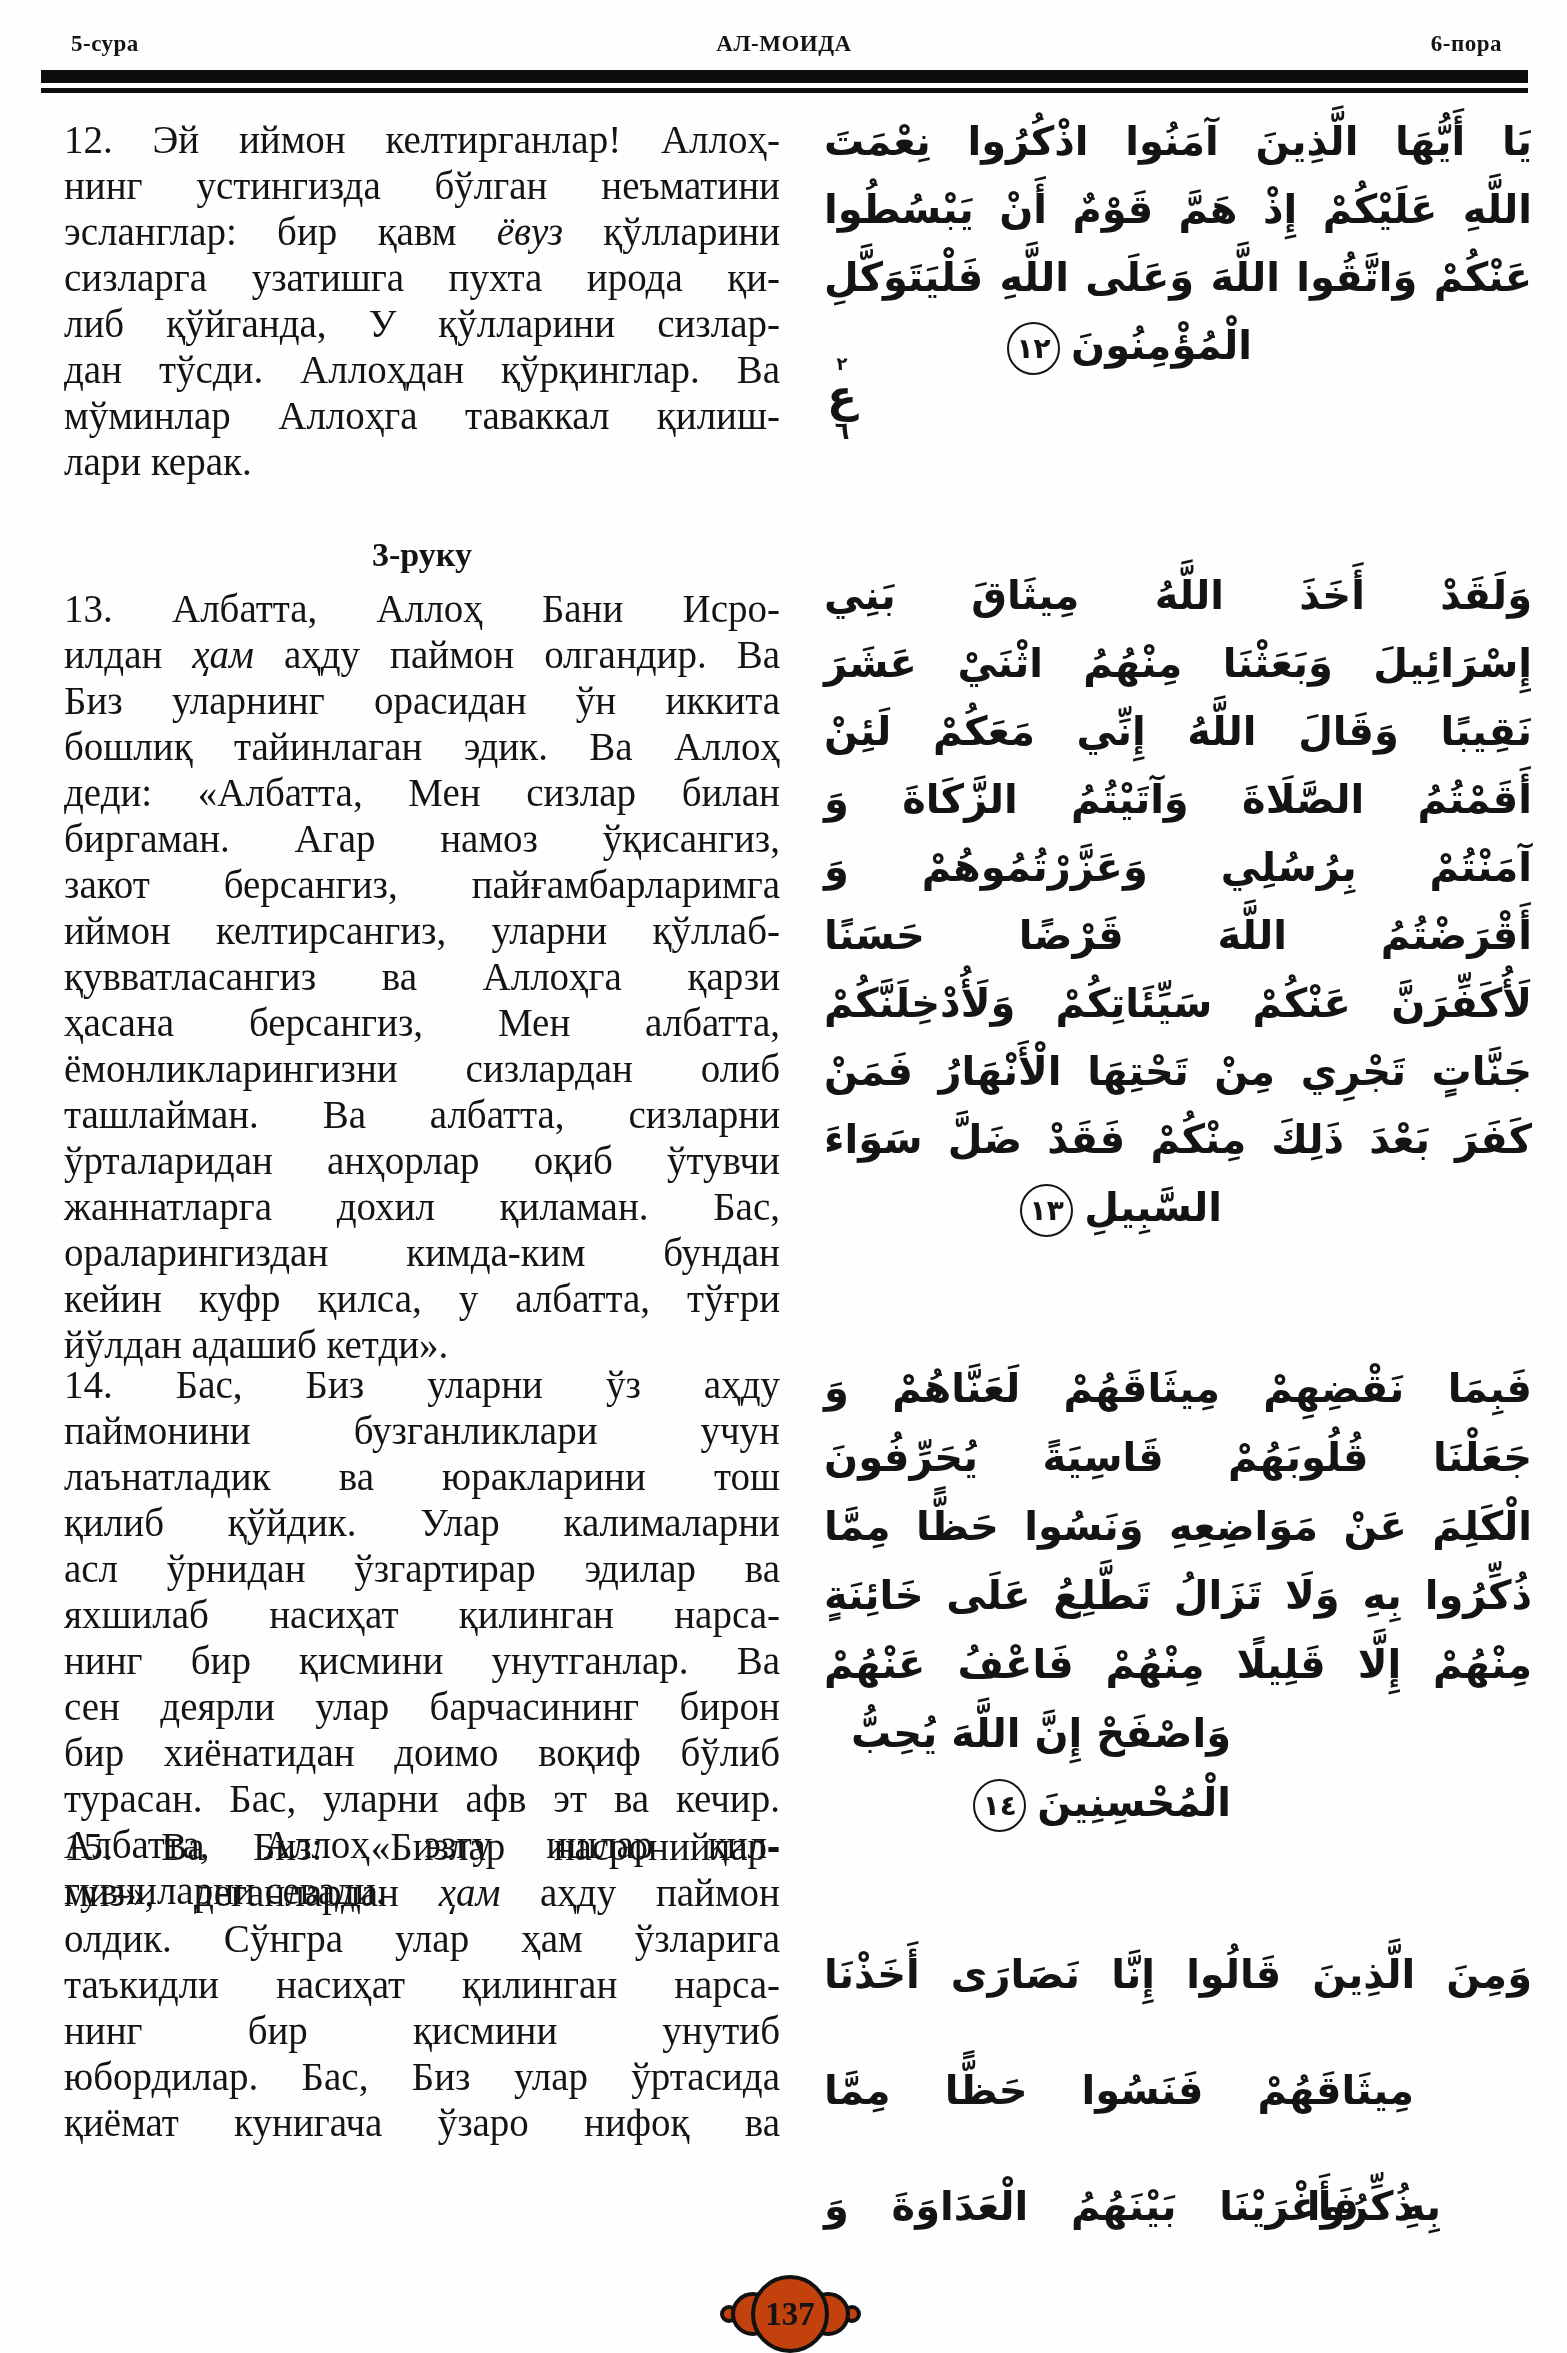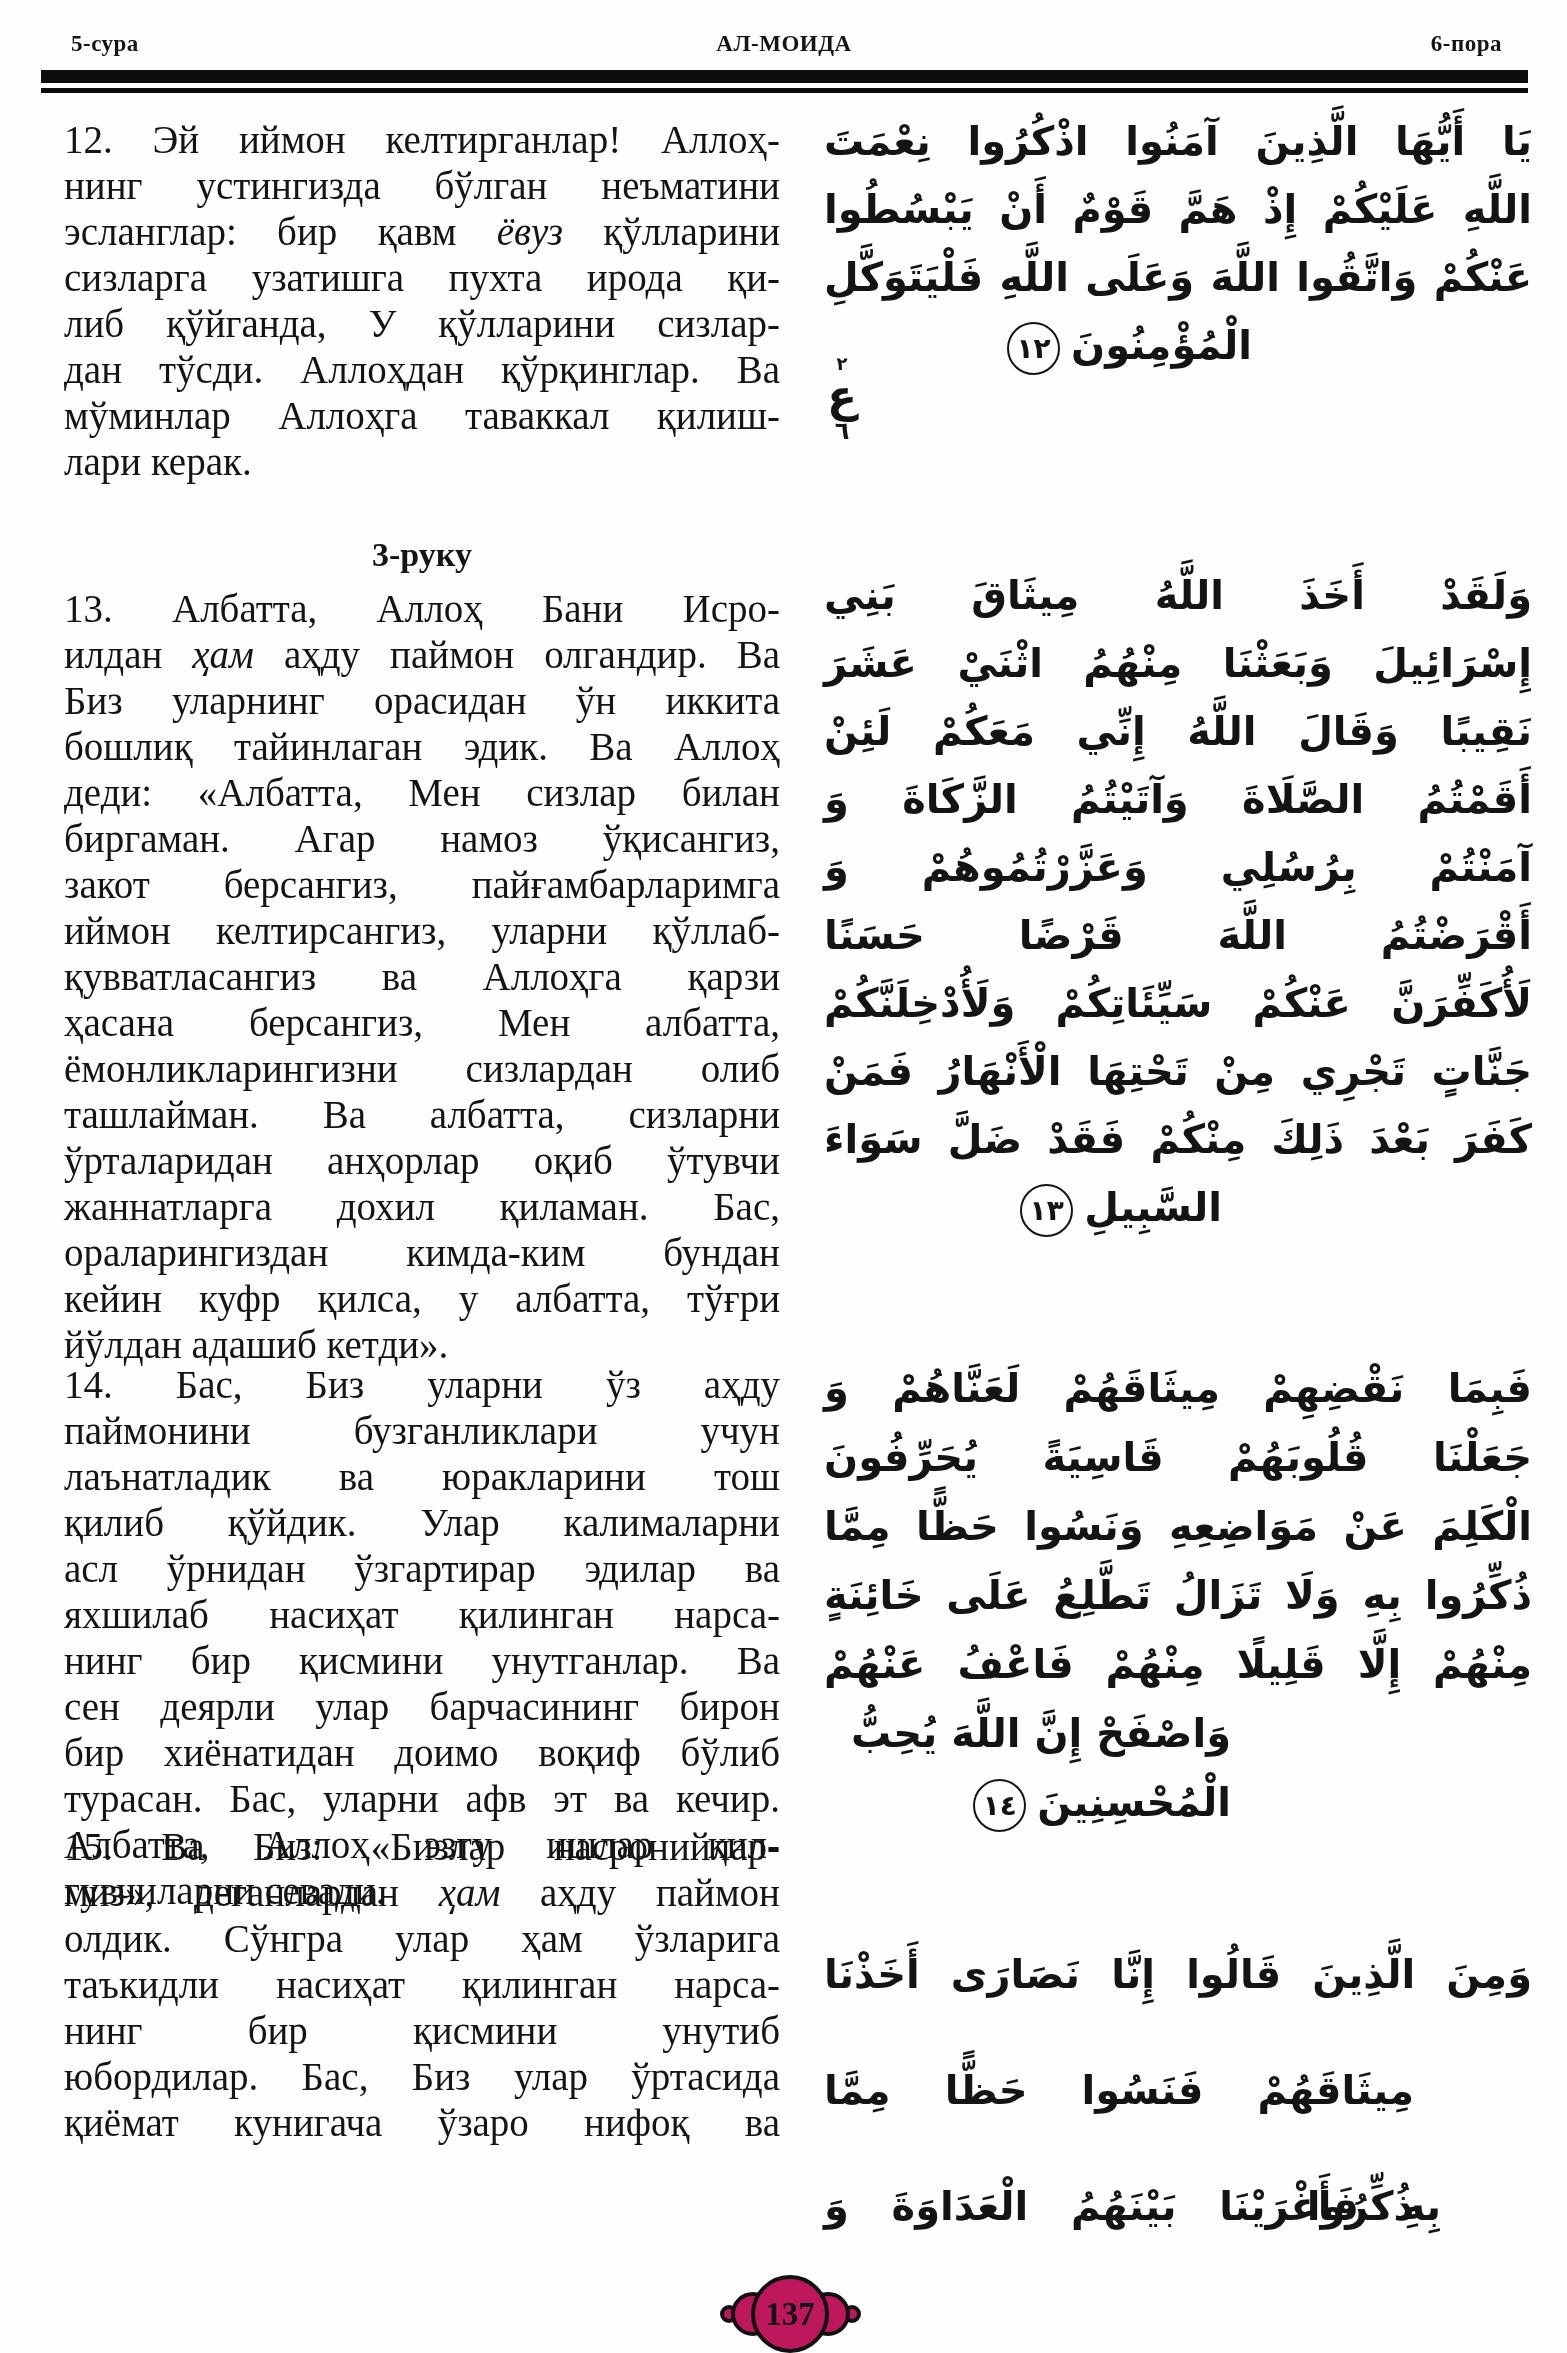--- a/index.html
+++ b/index.html
@@ -49,21 +49,21 @@
 
   
   #ruku-marker{position:absolute;left:819px;top:355px;width:46px;text-align:center;
                font-family:"DejaVu Sans",sans-serif;font-weight:bold;}
   #ruku-marker .r-top{font-size:18px;line-height:18px;}
   #ruku-marker .r-mid{font-size:44px;line-height:46px;}
   #ruku-marker .r-bot{font-size:24px;line-height:24px;}
 
   
   #pagenum{position:absolute;left:722px;top:2275px;width:137px;height:78px;}
-  #pagenum .nub,#pagenum .side,#pagenum .big{position:absolute;background:#be185d;
+  #pagenum .nub,#pagenum .side,#pagenum .big{position:absolute;background:#c2410c;
         border:4.6px solid #111;border-radius:50%;box-sizing:border-box;}
   #pagenum .nub{width:18px;height:18px;top:30px;z-index:1;}
   #pagenum .nub.l{left:-1.8px;} #pagenum .nub.r{right:-1.8px;}
   #pagenum .side{width:44px;height:44px;top:17.3px;z-index:2;}
   #pagenum .side.l{left:9px;} #pagenum .side.r{right:9px;}
   #pagenum .big{width:78px;height:78px;left:29px;top:0;z-index:3;
         display:flex;align-items:center;justify-content:center;
         font-weight:bold;font-size:33px;font-family:"Liberation Serif",serif;}
 </style>
 </head>

